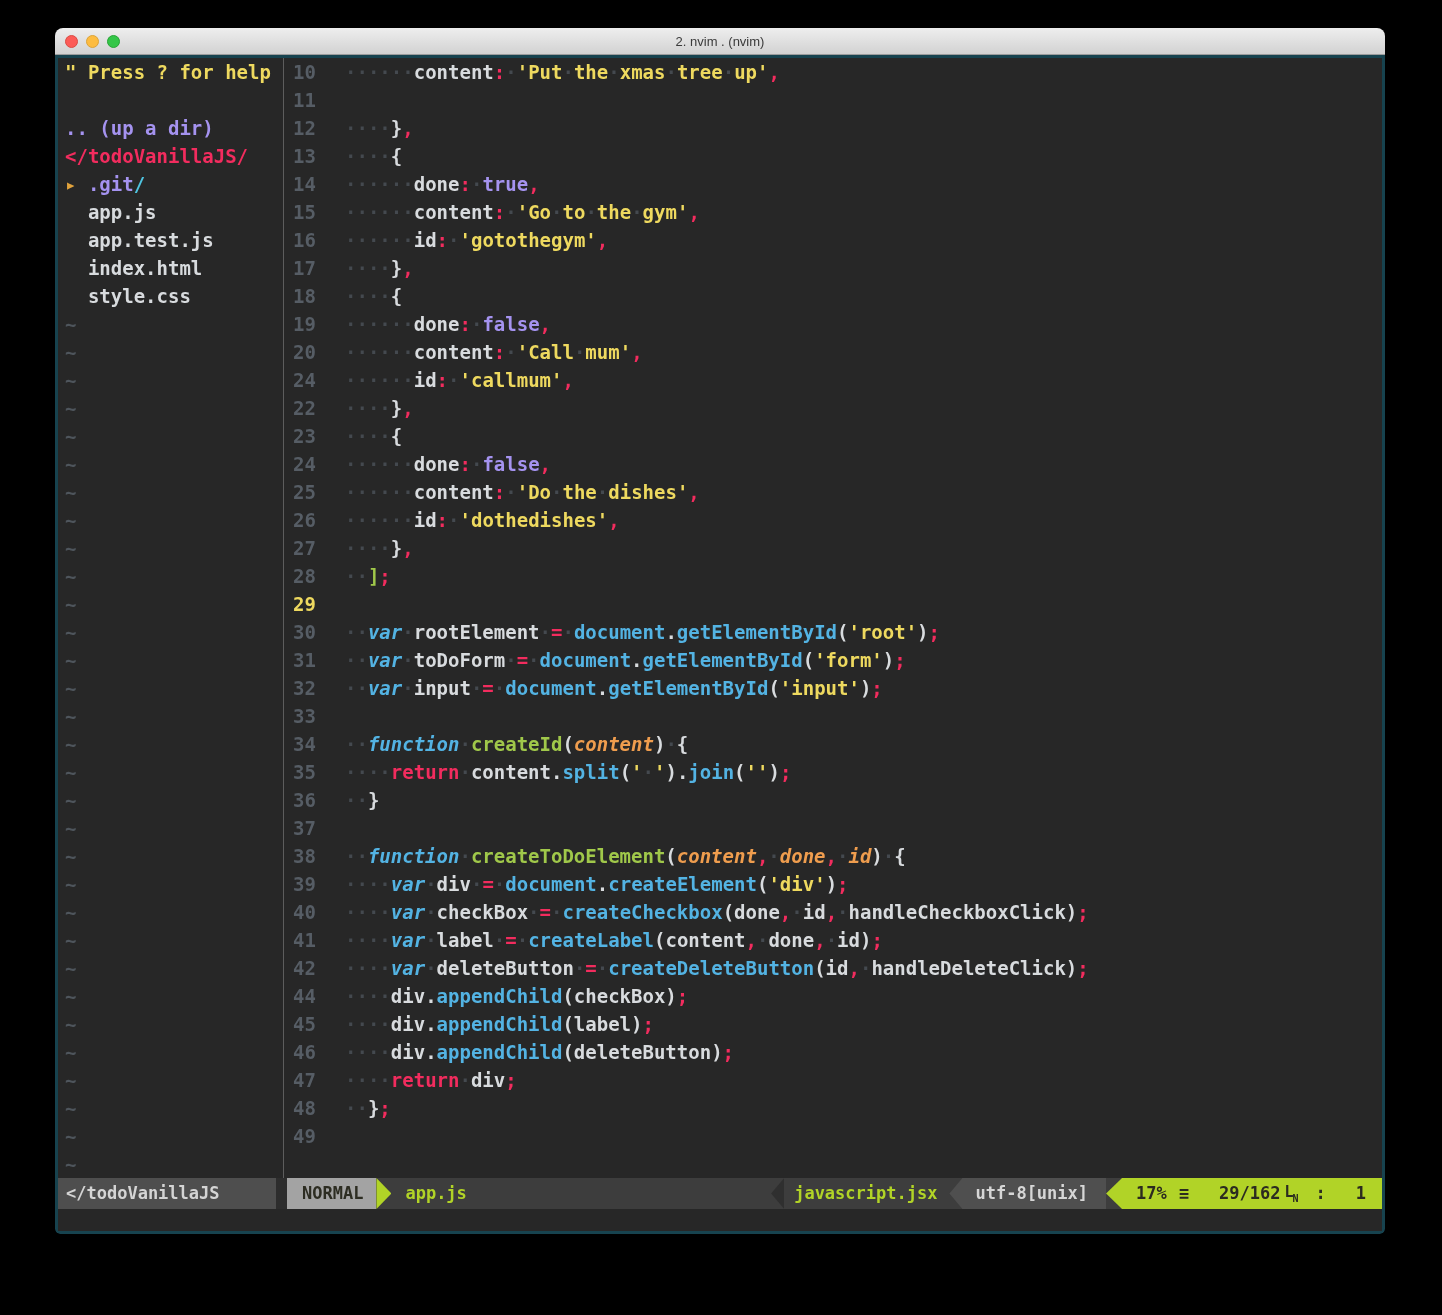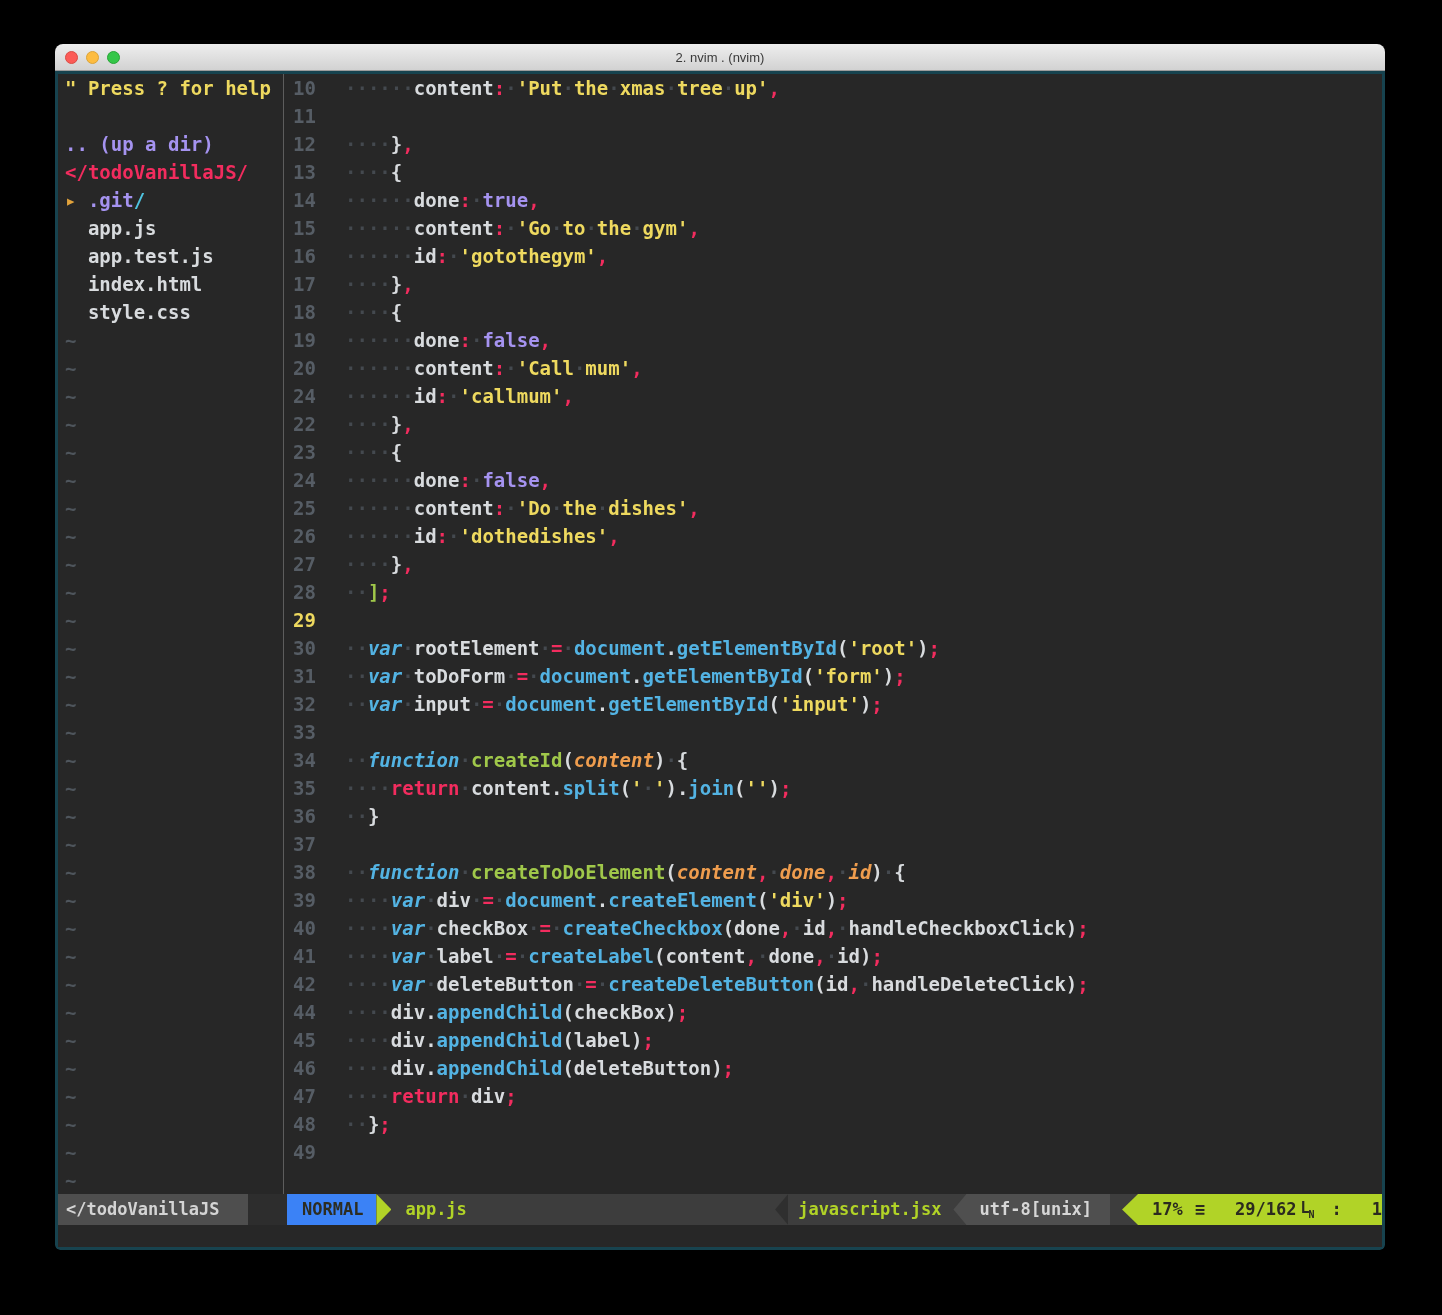--- a/index.html
+++ b/index.html
@@ -1,18 +1,18 @@
 <!DOCTYPE html>
 <html><head>
 <meta charset="utf-8">
 <style>
   * { margin:0; padding:0; box-sizing:border-box; }
   html,body { width:1442px; height:1315px; background:#000; overflow:hidden;
               font-family:"DejaVu Sans Mono", monospace; }
-  .window { position:absolute; left:55px; top:44px; width:1330px;
+  .window { position:absolute; left:55px; top:28px; width:1330px;
             border-radius:8px 8px 5px 5px; overflow:hidden;
             box-shadow:0 18px 45px rgba(0,0,0,.65); }
   .titlebar { height:27px; background:linear-gradient(#eeeeee,#d2d2d2);
               border-bottom:1px solid #9c9c9c; position:relative;
               display:flex; align-items:center; justify-content:center; }
   .title-text { font-family:"Liberation Sans", sans-serif; font-size:13px;
                 color:#3a3a3a; }
   .traffic { position:absolute; left:10px; top:7px; display:flex; gap:8px; }
   .light { width:13px; height:13px; border-radius:50%; }
   .light.red    { background:#fc5b57; border:1px solid #d94c44; }
@@ -44,37 +44,37 @@
   .o  { color:#ef9d4e; font-style:italic; }
   .p  { color:#a593f0; }
   .a  { color:#e2a33c; }
   .cy { color:#4fc4e0; }
   .t  { color:#4e555c; }
   .ws { color:#44494f; }
 
   
   .statusline { height:31px; display:flex; font-size:17px; font-weight:bold; }
   .sl-inactive { width:229px; background:#2d2d2d; display:flex; flex:none; }
-  .sl-left { width:190px; background:#4e4e4e; color:#d4d4d4; line-height:31px;
+  .sl-left { width:218px; background:#4e4e4e; color:#d4d4d4; line-height:31px;
              padding-left:8px; white-space:pre; }
   .sl-active { flex:1; background:#3d3d3d; display:flex; align-items:stretch; }
-  .sl-mode { background:#3b82f6; color:#2d2d22; line-height:31px;
+  .sl-mode { background:#a3a3a3; color:#2d2d22; line-height:31px;
              padding:0 13px 0 15px; }
   .tri-r { width:15px; background:#b1d327;
            clip-path:polygon(0 0, 100% 50%, 0 100%); }
   .sl-file { color:#b1d327; line-height:31px; margin-left:14px; }
   .sl-spacer { flex:1; }
   .tri-l { width:13px; background:#2f2f2f; align-self:center; height:31px;
            clip-path:polygon(100% 0, 0 50%, 100% 100%); margin-right:10px; }
   .sl-ft { color:#b1d327; line-height:31px; padding-right:12px; }
   .sl-enc { background:#4f4f4f; color:#d6d6d6; line-height:31px;
             padding:0 18px 16px 26px;
             clip-path:polygon(13px 0, 100% 0, 100% 100%, 13px 100%, 0 50%); }
   .sl-pos { background:#b1d327; color:#2b2b20; line-height:31px;
-            padding:0 0 0 30px; margin-left:12px;
+            padding:0 16px 0 30px; margin-left:0;
             clip-path:polygon(16px 0, 100% 0, 100% 100%, 16px 100%, 0 50%);
             display:flex; align-items:center; }
   .sl-pos .gap-s { width:12px; } .sl-pos .gap-l { width:30px; }
   .lnglyph { position:relative; margin:0 4px; line-height:14px; }
   .lnglyph .big { font-size:15px; vertical-align:top; }
   .lnglyph .sub { font-size:10px; position:relative; top:4px; left:-1px; }
 
   .cmdline { height:22px; background:#272727; }
 </style>
 </head>

